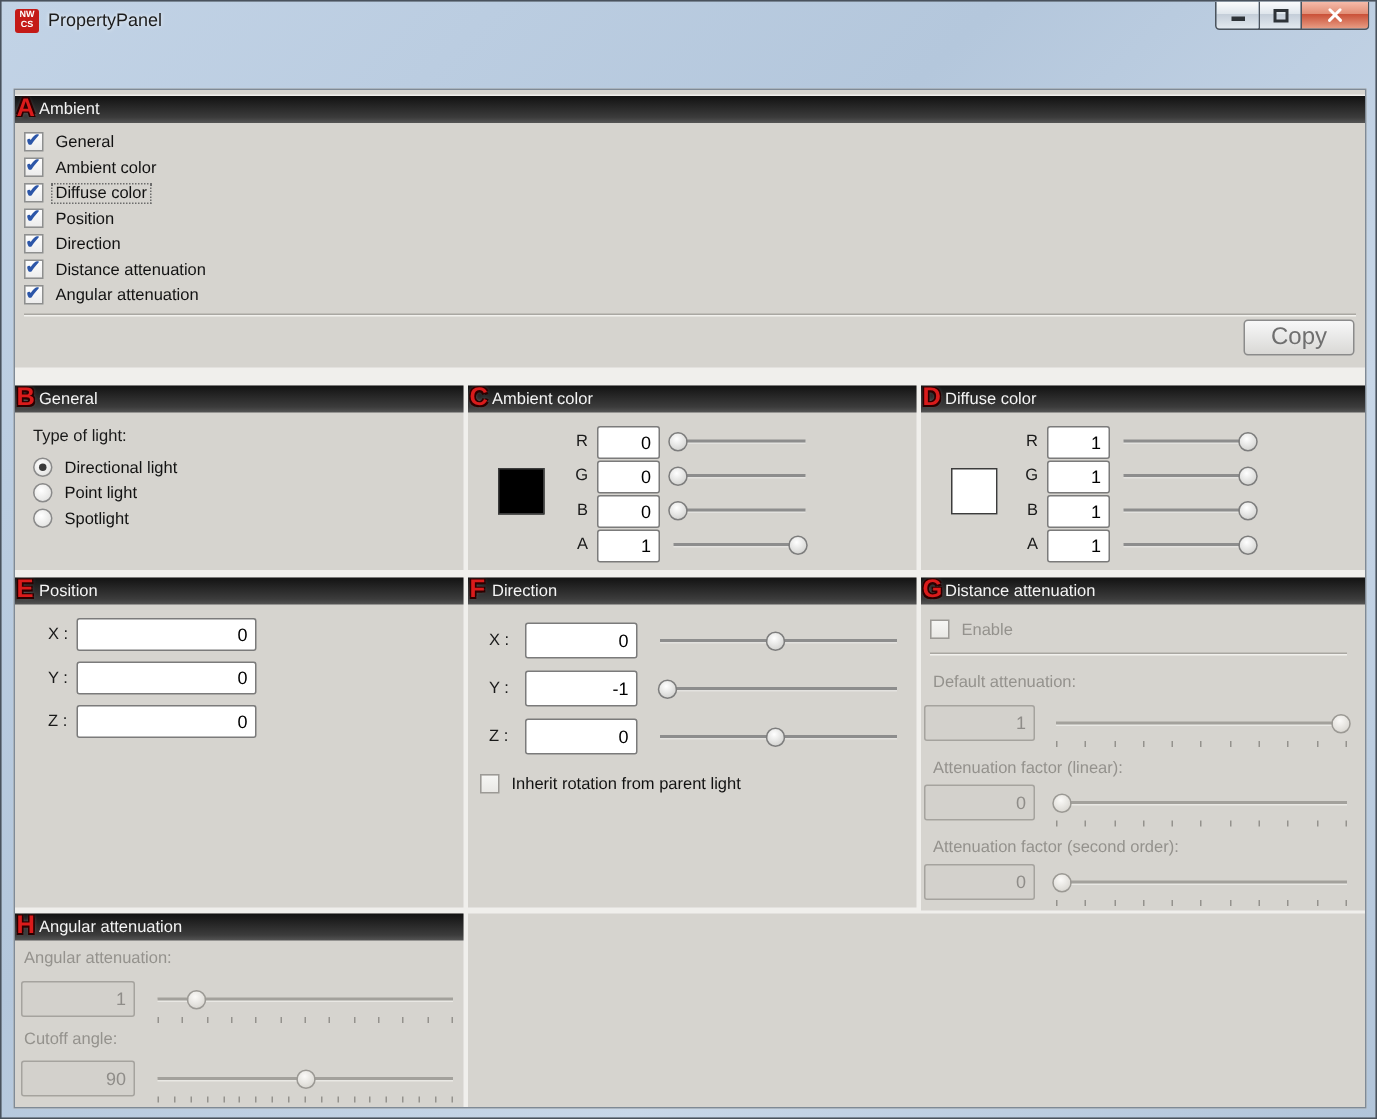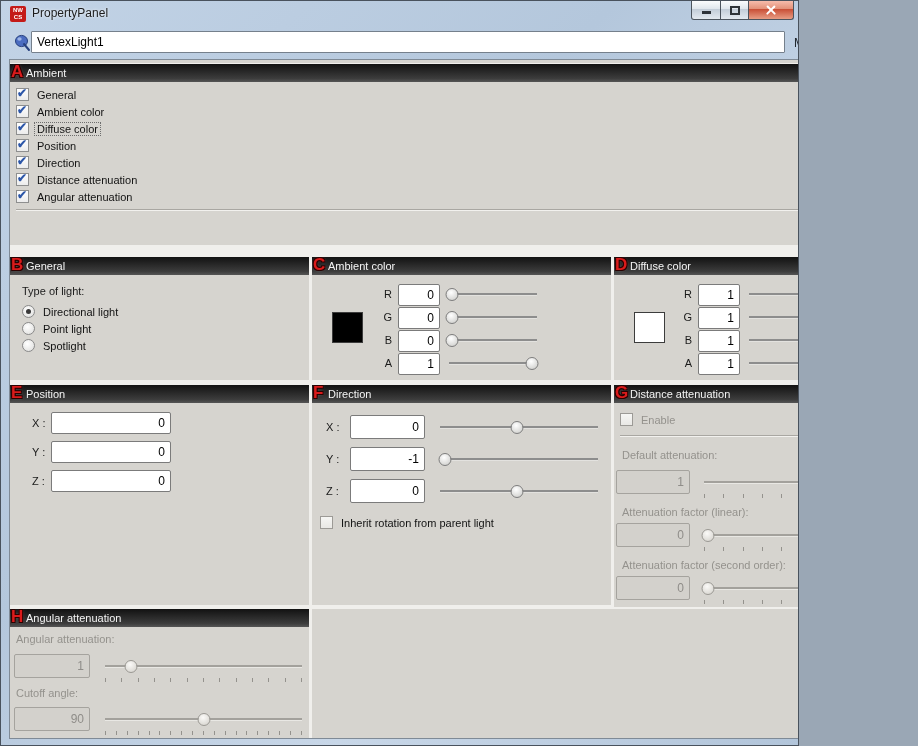--- a/index.html
+++ b/index.html
@@ -1,17 +1,17 @@
 <!DOCTYPE html>
 <html><head>
 <meta charset="utf-8">
 <style>
   html,body{margin:0;padding:0;background:#9aa7b5;}
   *{box-sizing:border-box;font-family:"Liberation Sans",sans-serif;}
-  .window{position:relative;width:799px;height:746px;background:linear-gradient(135deg,#c2d3e6 0%,#b4c7dc 40%,#c8d7e8 70%,#b2c5da 100%);border:1px solid #49525d;overflow:hidden;}
+  .window{position:relative;width:918px;height:746px;background:linear-gradient(135deg,#c2d3e6 0%,#b4c7dc 40%,#c8d7e8 70%,#b2c5da 100%);border:1px solid #49525d;overflow:hidden;}
   
   .titlebar{position:absolute;left:0;top:0;width:100%;height:26px;}
   .app-icon{position:absolute;left:9px;top:5px;width:16px;height:16px;background:#c41a17;border-radius:2px;color:#fff;font-size:6px;font-weight:bold;line-height:7px;text-align:center;padding-top:1px;}
   .title-text{position:absolute;left:31px;top:5px;font-size:12px;color:#1c1c1c;text-shadow:0 0 3px rgba(255,255,255,.9);}
   .caps{position:absolute;top:0;right:4px;display:flex;}
   .cap{height:19px;border:1px solid #4c545d;border-top:none;display:flex;align-items:center;justify-content:center;background:linear-gradient(#fbfcfd,#dfe6ec 45%,#c3cdd8 46%,#e3e9ef);}
   .cap.min{width:30px;border-radius:0 0 0 3px;}
   .cap.max{width:28px;border-left:none;}
   .cap.close{width:45px;border-left:none;border-radius:0 0 3px 0;background:linear-gradient(#f6bcab,#e28f77 45%,#c94f36 46%,#e89d84);}
   .g-min{width:9px;height:3px;background:#2e3338;margin-top:5px;}
@@ -79,33 +79,20 @@
         </div>
       <div class="cap max">
           <span class="g-max"></span>
         </div>
       <div class="cap close">
           <span class="g-close"></span>
         </div>
     </div>
   </div>
 
-  <div class="toolbar">
-    <svg class="pin" width="17" height="18" viewBox="0 0 17 18">
-      <ellipse cx="7.5" cy="7" rx="6" ry="5.6" fill="#4a6cc0" stroke="#26407e" stroke-width="1"></ellipse>
-      <ellipse cx="5.5" cy="5" rx="2.2" ry="1.8" fill="#9cb4e6"></ellipse>
-      <path d="M10 10 L15 16" stroke="#26407e" stroke-width="2" stroke-linecap="round"></path>
-    </svg>
-    <input class="name-input" value="VertexLight1" style="">
-    <span class="mode-label">Mode:</span>
-    <div class="mode-select">
-      <span>Details</span>
-      <span class="dd-arrow"></span>
-    </div>
-  </div>
 
   <div class="client">
     <div class="panel" style="left:0;top:0;width:900px;height:3px;"></div>
 
     <div class="panel" style="left:0;top:4px;width:900px;height:181px;">
       <div class="sec-header">
         <span class="sec-tag">A</span>
         <span>Ambient</span>
       </div>
       <div class="check-row" style="top:23px;">

